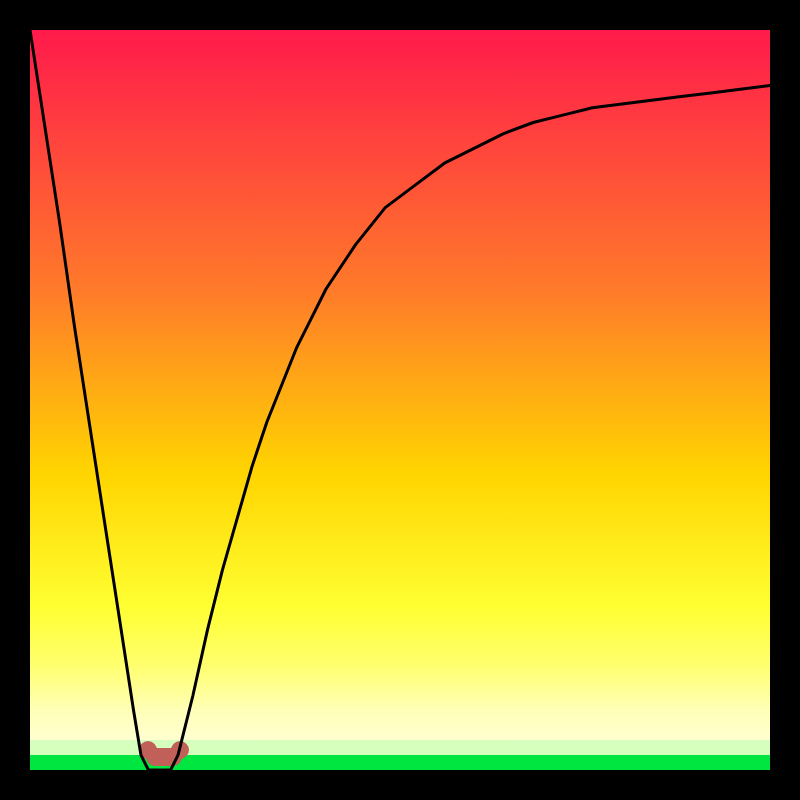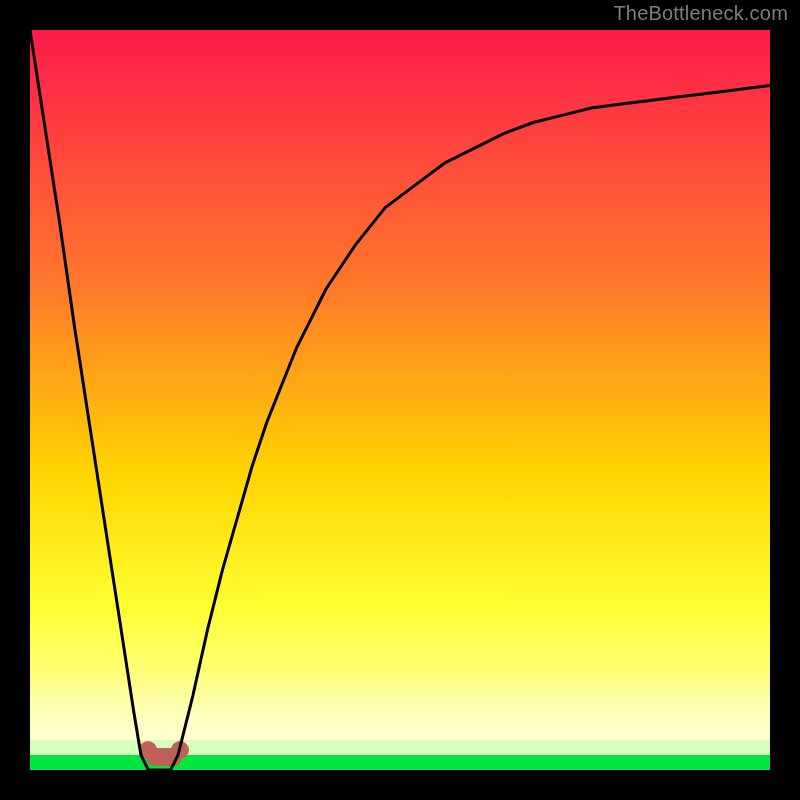--- a/index.html
+++ b/index.html
@@ -23,21 +23,20 @@
     letter-spacing: 0.2px;
   }
   svg {
     display: block;
   }
 </style>
 </head>
 <body>
 
 <div class="wrap">
-  <div class="attrib">TheBottleneck.com</div>
   <svg width="800" height="800" viewBox="0 0 800 800">
     <defs>
       <linearGradient id="bg-grad" x1="0" y1="0" x2="0" y2="1">
         <stop offset="0%" stop-color="#ff1a4b"></stop>
         <stop offset="35%" stop-color="#ff7a2a"></stop>
         <stop offset="60%" stop-color="#ffd500"></stop>
         <stop offset="78%" stop-color="#ffff32"></stop>
         <stop offset="86%" stop-color="#ffff70"></stop>
         <stop offset="92%" stop-color="#ffffb8"></stop>
         <stop offset="100%" stop-color="#ffffe8"></stop>

